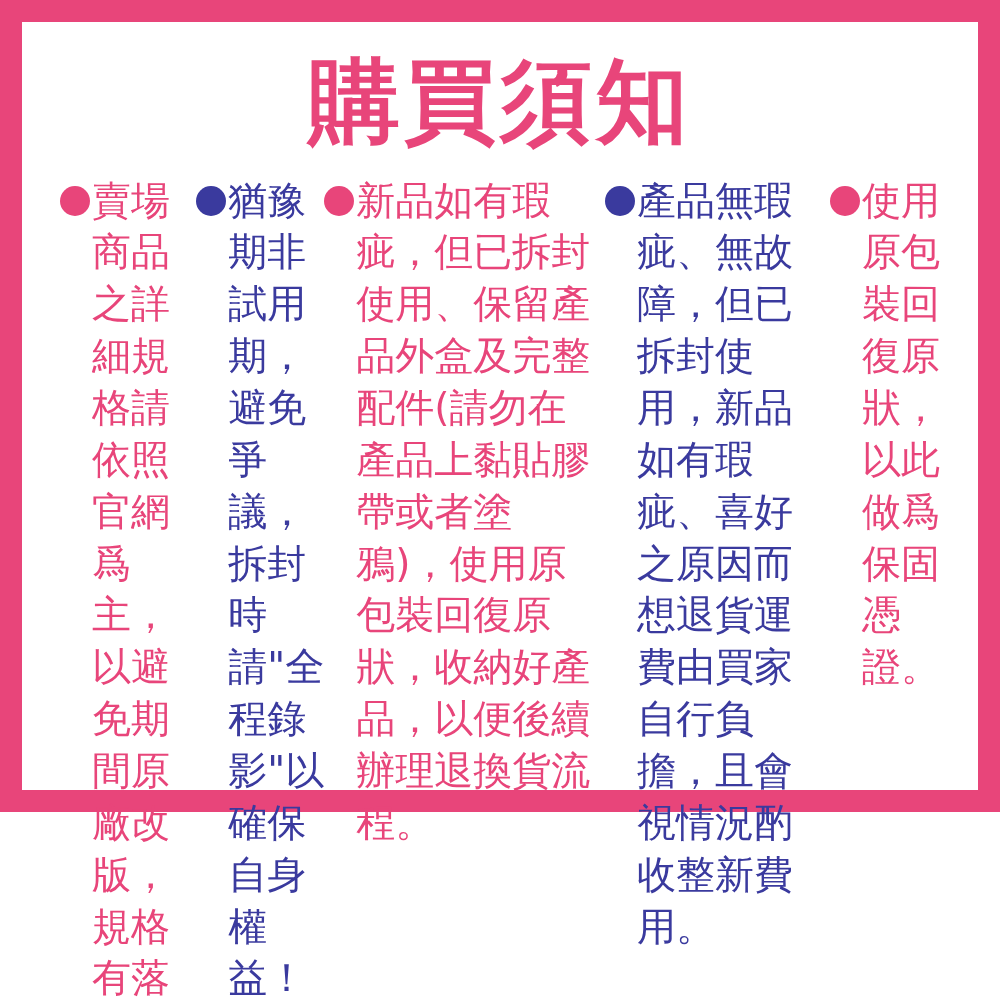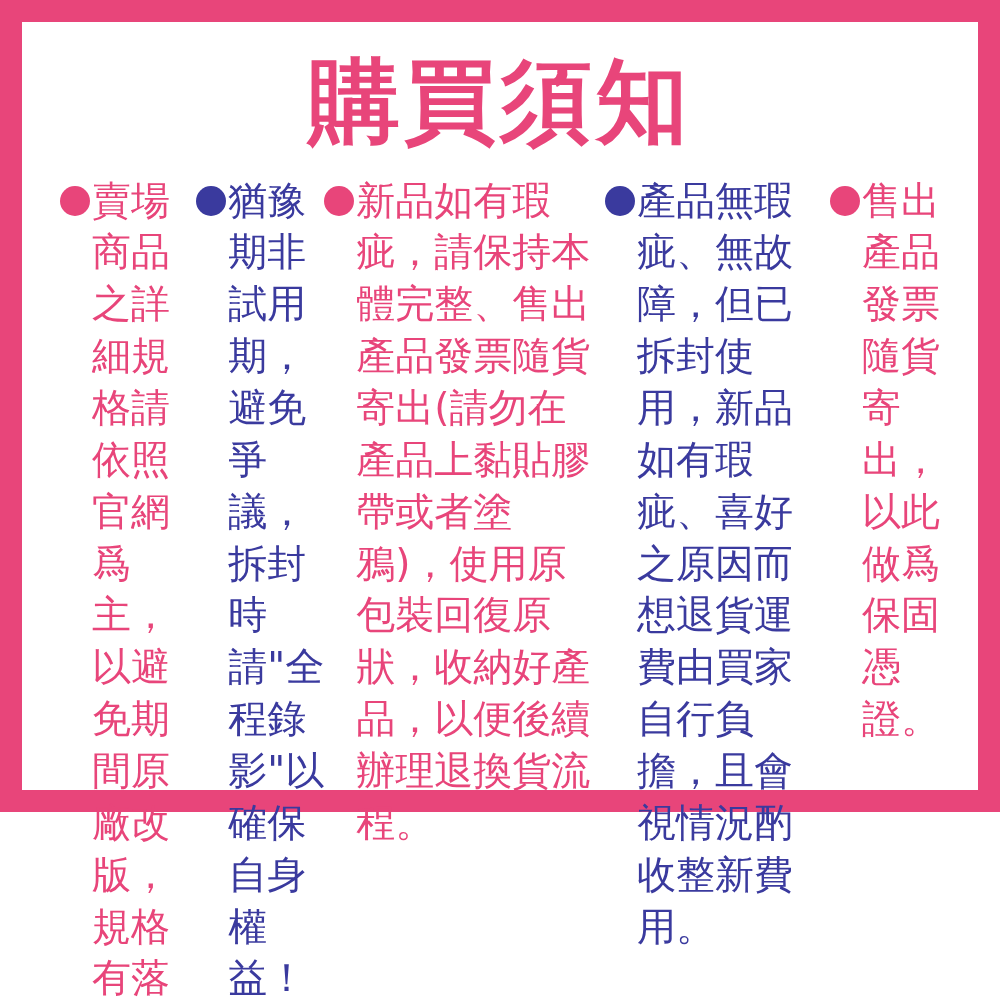--- a/index.html
+++ b/index.html
@@ -104,28 +104,28 @@
         <span class="text pink">賣場商品之詳細規格請依照官網爲主，以避免期間原廠改版，規格有落差。</span>
       </div>
 
       <div class="item">
         <span class="bullet blue"></span>
         <span class="text blue">猶豫期非試用期，避免爭議，拆封時請"全程錄影"以確保自身權益！</span>
       </div>
 
       <div class="item">
         <span class="bullet pink"></span>
-        <span class="text pink">新品如有瑕疵，請保持本體完整、售出產品發票隨貨寄出(請勿在產品上黏貼膠帶或者塗鴉)，使用原包裝回復原狀，收納好產品，以便後續辦理退換貨流程。</span>
+        <span class="text pink">新品如有瑕疵，但已拆封使用、保留產品外盒及完整配件(請勿在產品上黏貼膠帶或者塗鴉)，使用原包裝回復原狀，收納好產品，以便後續辦理退換貨流程。</span>
       </div>
 
       <div class="item">
         <span class="bullet blue"></span>
         <span class="text blue">產品無瑕疵、無故障，但已拆封使用，新品如有瑕疵、喜好之原因而想退貨運費由買家自行負擔，且會視情況酌收整新費用。</span>
       </div>
 
       <div class="item">
         <span class="bullet pink"></span>
-        <span class="text pink">售出產品發票隨貨寄出，以此做爲保固憑證。</span>
+        <span class="text pink">使用原包裝回復原狀，以此做爲保固憑證。</span>
       </div>
 
     </div>
   </div>
 </div>
 
 </body></html>

